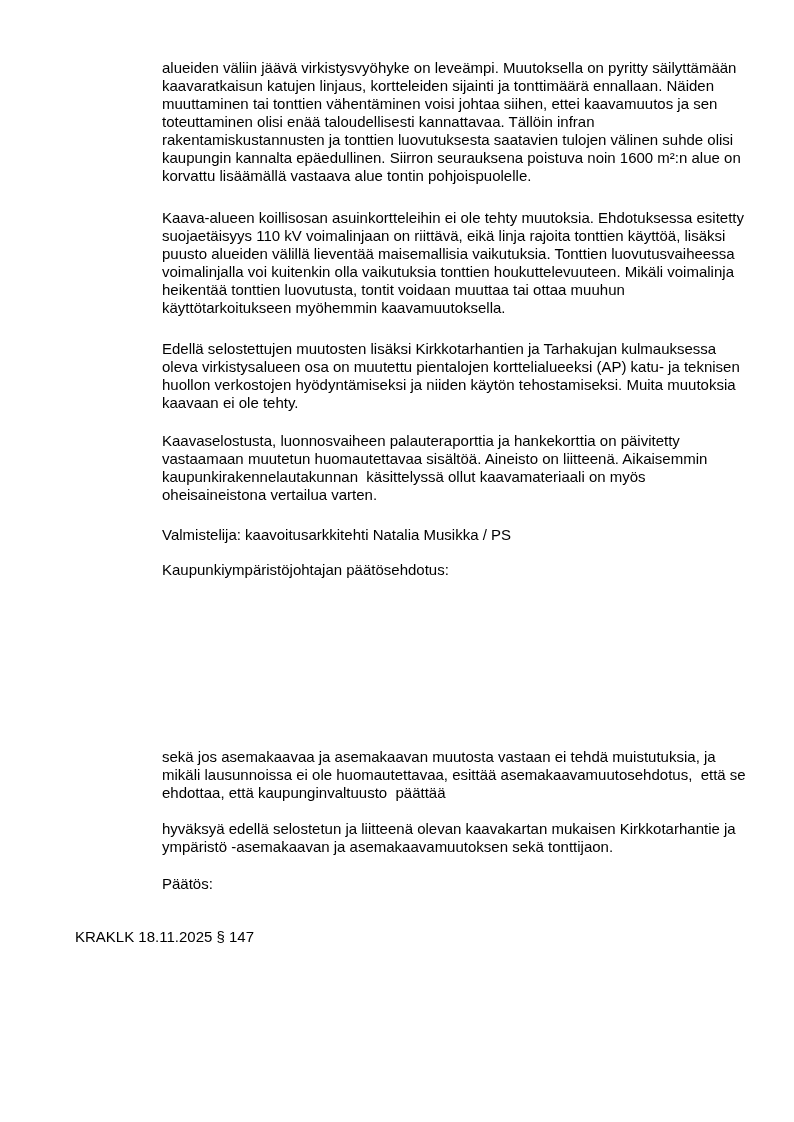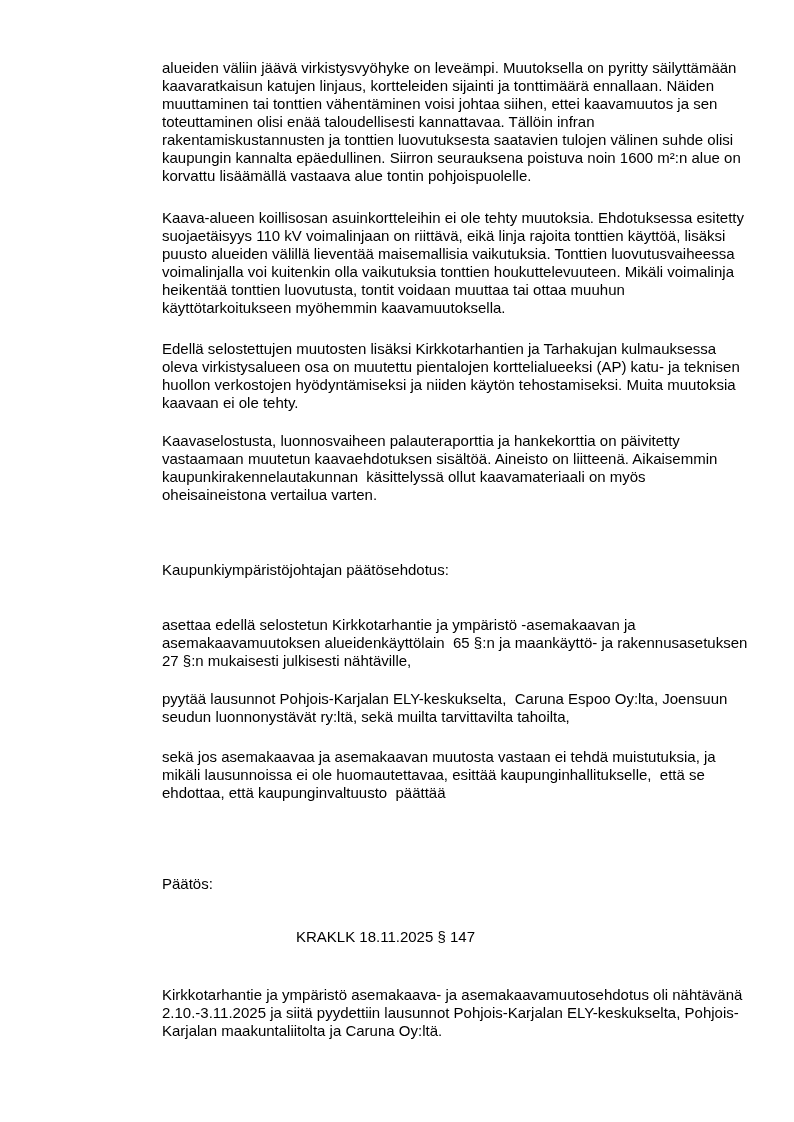--- a/index.html
+++ b/index.html
@@ -29,21 +29,20 @@
     white-space: pre-wrap;
     letter-spacing: 0;
   }
   .main-col {
     left: 162px;
     width: 615px;
   }
   .margin-col {
     left: 75px;
     width: 400px;
-    text-align: right;
   }
   .bold {
     font-weight: normal;
   }
 </style>
 </head>
 <body>
 
 <div class="page">
 
@@ -61,42 +60,37 @@
 voimalinjalla voi kuitenkin olla vaikutuksia tonttien houkuttelevuuteen. Mikäli voimalinja
 heikentää tonttien luovutusta, tontit voidaan muuttaa tai ottaa muuhun
 käyttötarkoitukseen myöhemmin kaavamuutoksella.</div>
 
   <div class="block main-col" style="top:332px">Edellä selostettujen muutosten lisäksi Kirkkotarhantien ja Tarhakujan kulmauksessa
 oleva virkistysalueen osa on muutettu pientalojen korttelialueeksi (AP) katu- ja teknisen
 huollon verkostojen hyödyntämiseksi ja niiden käytön tehostamiseksi. Muita muutoksia
 kaavaan ei ole tehty.</div>
 
   <div class="block main-col" style="top:424px">Kaavaselostusta, luonnosvaiheen palauteraporttia ja hankekorttia on päivitetty
-vastaamaan muutetun kaavaehdotuksen sisältöä. Aineisto on liitteenä. Aikaisemmin
+vastaamaan muutetun huomautettavaa sisältöä. Aineisto on liitteenä. Aikaisemmin
 kaupunkirakennelautakunnan  käsittelyssä ollut kaavamateriaali on myös
 oheisaineistona vertailua varten.</div>
 
+  <div class="block main-col" style="top:518px">Valmistelija: kaavoitusarkkitehti Natalia Musikka / PS</div>
 
   <div class="block main-col bold" style="top:553px">Kaupunkiympäristöjohtajan päätösehdotus:</div>
 
 
-  <div class="block main-col" style="top:608px">asettaa edellä selostetun Kirkkotarhantie ja ympäristö -asemakaavan ja
-asemakaavamuutoksen alueidenkäyttölain  65 §:n ja maankäyttö- ja rakennusasetuksen
-27 §:n mukaisesti julkisesti nähtäville,</div>
 
-  <div class="block main-col" style="top:682px">pyytää lausunnot Pohjois-Karjalan ELY-keskukselta,  Caruna Espoo Oy:lta, Joensuun
-seudun luonnonystävät ry:ltä, sekä muilta tarvittavilta tahoilta,</div>
 
   <div class="block main-col" style="top:740px">sekä jos asemakaavaa ja asemakaavan muutosta vastaan ei tehdä muistutuksia, ja
-mikäli lausunnoissa ei ole huomautettavaa, esittää kaupunginhallitukselle,  että se
+mikäli lausunnoissa ei ole huomautettavaa, esittää asemakaavamuutosehdotus,  että se
 ehdottaa, että kaupunginvaltuusto  päättää</div>
 
+  <div class="block main-col" style="top:812px">hyväksyä edellä selostetun ja liitteenä olevan kaavakartan mukaisen Kirkkotarhantie ja
+ympäristö -asemakaavan ja asemakaavamuutoksen sekä tonttijaon.</div>
 
   <div class="block main-col bold" style="top:867px">Päätös:</div>
 
 
   <div class="block margin-col" style="top:920px">KRAKLK 18.11.2025 § 147</div>
 
-  <div class="block main-col" style="top:978px">Kirkkotarhantie ja ympäristö asemakaava- ja asemakaavamuutosehdotus oli nähtävänä
-2.10.-3.11.2025 ja siitä pyydettiin lausunnot Pohjois-Karjalan ELY-keskukselta, Pohjois-
-Karjalan maakuntaliitolta ja Caruna Oy:ltä.</div>
 
 </div>
 
 </body></html>

